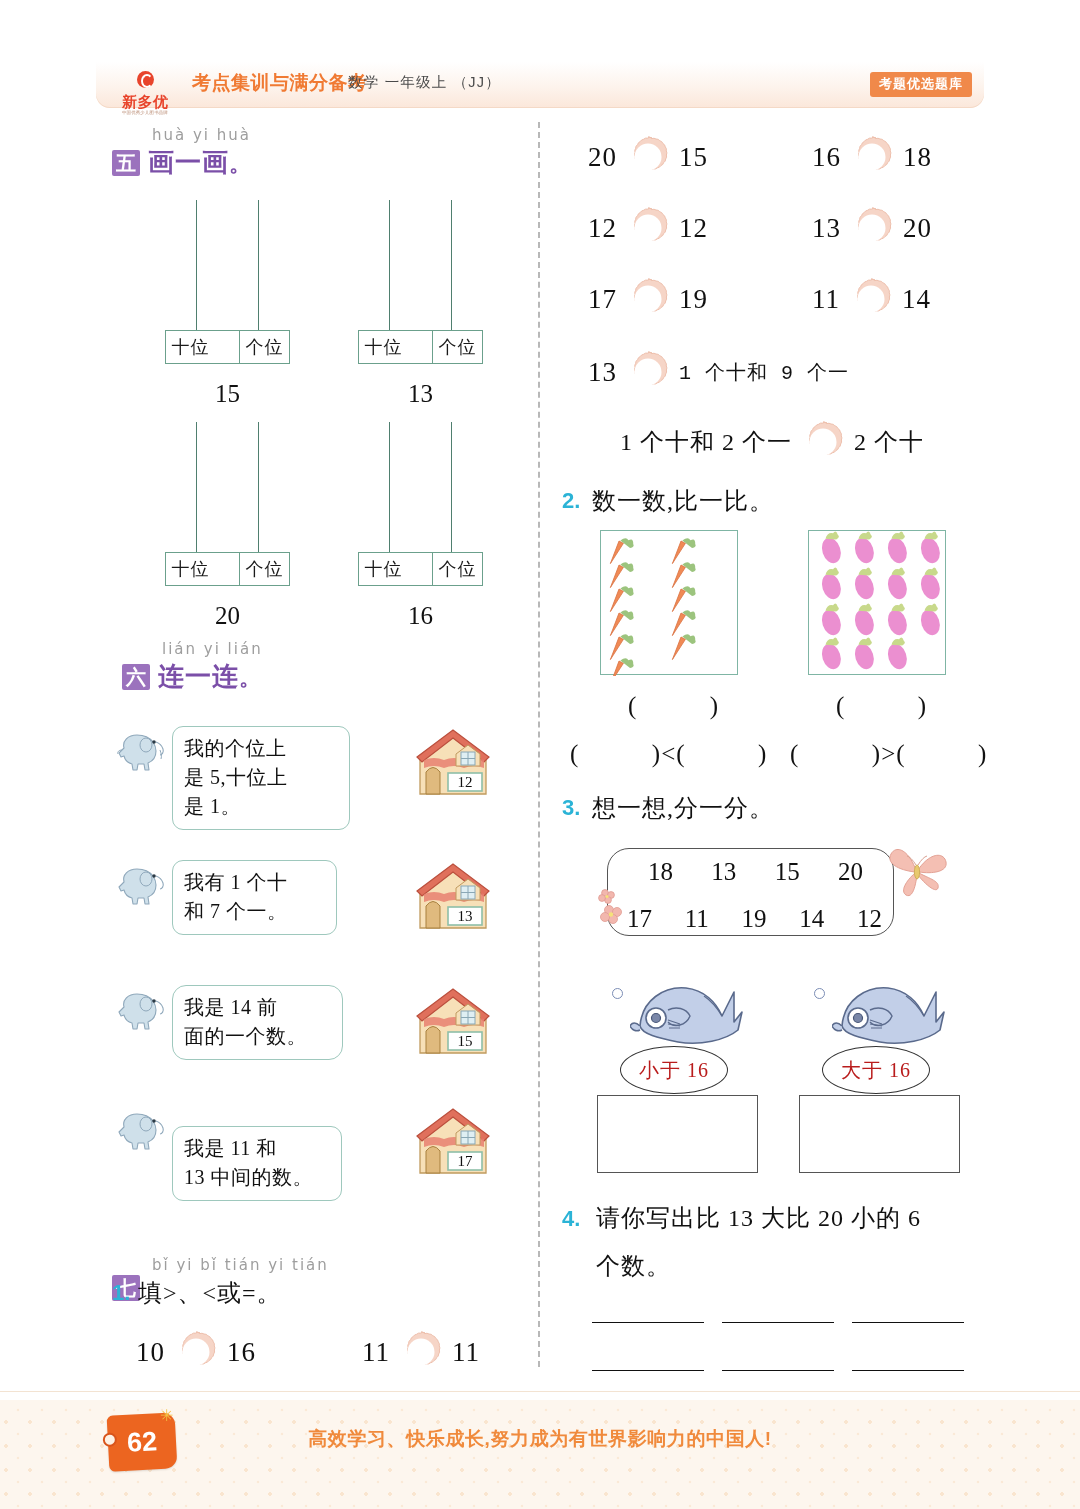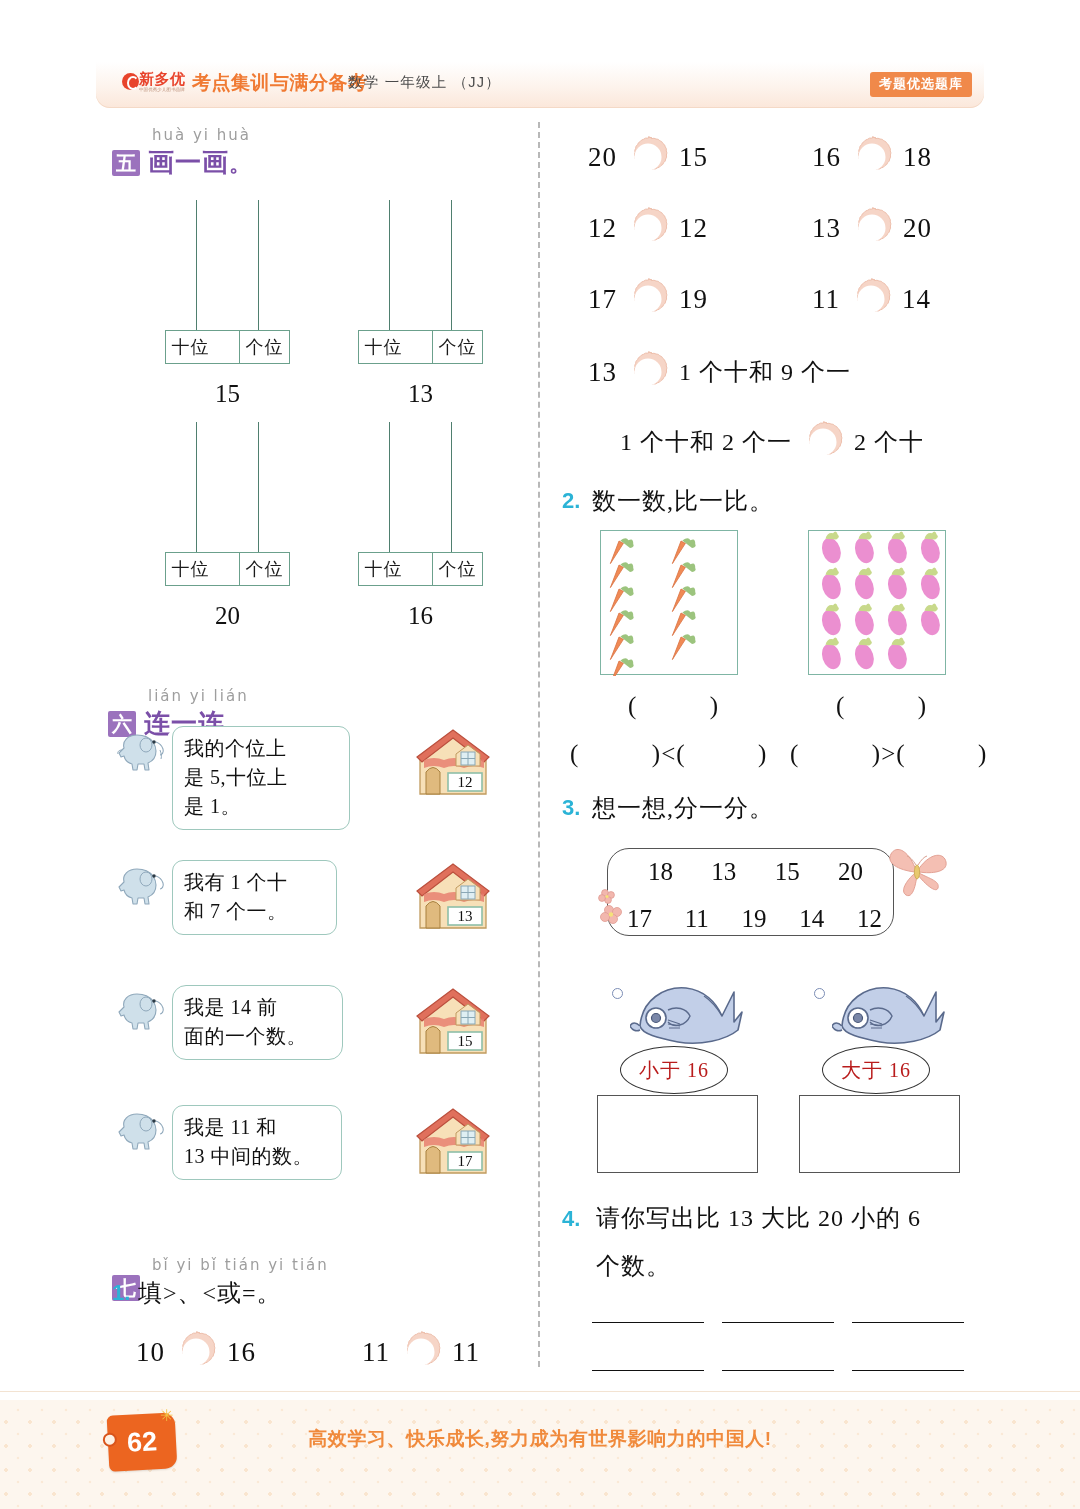--- a/index.html
+++ b/index.html
@@ -16,21 +16,21 @@
     position: absolute; left: 0; top: 62px; width: 1080px; height: 52px;
   }
   .header-bar {
     position: absolute; left: 96px; top: 0; width: 888px; height: 46px;
     border-radius: 0 0 14px 14px;
     background: linear-gradient(to bottom, #ffffff 0%, #fdf3ec 55%, #fbe7da 100%);
     box-shadow: inset 0 -1px 0 #f4d9c6;
   }
   .brand-wrap {
     position: absolute; left: 122px; top: 9px;
-    display: flex; align-items: center; 
+    display: flex; align-items: center; gap: 6px; flex-direction: column;
   }
   .brand-dot {
     width: 17px; height: 17px; border-radius: 50%;
     background: #e8442c; position: relative; flex: none;
   }
   .brand-dot::after{
     content:""; position:absolute; left:4.5px; top:3px;
     width:8px; height:10px; border-radius:50%;
     border:2px solid #fff; border-right-color:transparent;
   }
@@ -286,21 +286,21 @@
       <div class="pv-stick" style="left:31px;"></div>
       <div class="pv-stick" style="left:93px;"></div>
     </div>
     <div class="pv-box">
       <div class="pv-cell">十位</div>
       <div class="pv-cell">个位</div>
     </div>
     <div class="pv-num">16</div>
   </div>
 
-  <div class="sec" style="left:108px; top:640px;margin-top:47px;">
+  <div class="sec" style="left:122px; top:640px;">
     <div class="sec-pinyin">lián yi lián</div>
     <div class="sec-line">
       <span class="sec-num">六</span>
       <span class="sec-title"><span>连一连</span><span class="dot">。</span></span>
     </div>
   </div>
 
   <div class="match-row" style="left:110px; top:726px; width:420px;">
     <svg class="elephant" viewBox="0 0 62 52">
       <path d="M14 22c-2-7 4-13 13-13 8 0 13 3 16 7 2 3 3 6 3 9 0 6-3 10-8 12l1 7h-4l-1-6h-6l-1 6h-4l-1-6c-4-1-7-4-8-8l-3 1-2-4z" fill="#cfe0ea" stroke="#8fa8bb" stroke-width="1.1" stroke-linejoin="round"></path>
@@ -370,21 +370,21 @@
     </svg>
   </div>
 
   <div class="match-row" style="left:110px; top:1105px; width:420px;">
     <svg class="elephant" viewBox="0 0 62 52">
       <path d="M14 22c-2-7 4-13 13-13 8 0 13 3 16 7 2 3 3 6 3 9 0 6-3 10-8 12l1 7h-4l-1-6h-6l-1 6h-4l-1-6c-4-1-7-4-8-8l-3 1-2-4z" fill="#cfe0ea" stroke="#8fa8bb" stroke-width="1.1" stroke-linejoin="round"></path>
       <path d="M46 16c3 1 6 4 7 7 1 3-1 6-3 6" fill="none" stroke="#8fa8bb" stroke-width="1.1"></path>
       <circle cx="44" cy="16" r="1.8" fill="#2b3a46"></circle>
       <ellipse cx="36" cy="19" rx="6" ry="7" fill="none" stroke="#8fa8bb" stroke-width="1"></ellipse>
     </svg>
-    <div class="bubble" style="width:170px;">我是 11 和
+    <div class="bubble" style="width:170px;margin-top:21px;">我是 11 和
 13 中间的数。</div>
     <svg class="house" viewBox="0 0 78 74" style="margin-left:72px;">
       <path d="M6 30 L39 6 L72 30 L72 68 L6 68 Z" fill="#f7e0b8" stroke="#c09a5e" stroke-width="1.3"></path>
       <path d="M3 31 L39 4 L75 31 L70 36 L39 12 L8 36 Z" fill="#e0705c" stroke="#bb4f3d" stroke-width="1.2"></path>
       <path d="M10 34 Q20 30 30 34 Q40 30 50 34 Q60 30 70 34 L70 42 Q60 38 50 42 Q40 38 30 42 Q20 38 10 42 Z" fill="#e88070" opacity=".85"></path>
       <path d="M42 28 L54 19 L66 28 L66 40 L42 40 Z" fill="#f7e0b8" stroke="#c09a5e" stroke-width="1"></path>
       <rect x="47" y="26" width="14" height="13" fill="#dfeff3" stroke="#8aa8b5" stroke-width="1"></rect>
       <path d="M54 26 L54 39 M47 32.5 L61 32.5" stroke="#8aa8b5" stroke-width="1"></path>
       <path d="M12 46 q7-9 14 0 L26 68 L12 68 Z" fill="#e0ba7e" stroke="#a8803f" stroke-width="1"></path>
       <rect x="34" y="47" width="34" height="18" fill="#fff" stroke="#8ebfa8" stroke-width="1.6"></rect>
@@ -473,21 +473,21 @@
     </svg>
     <span class="txt">14</span>
   </div>
 
   <div class="cmp" style="left:588px; top:350px;">
     <span class="txt">13</span>
     <svg class="circ" viewBox="0 0 44 44">
       <path d="M22 2 a4.3 4.3 0 0 1 3.9 1.6 a4.3 4.3 0 0 1 4.1 .4 a4.3 4.3 0 0 1 3.8 1.7 a4.3 4.3 0 0 1 3.1 2.8 a4.3 4.3 0 0 1 2.4 3.4 a4.3 4.3 0 0 1 1 4 a4.3 4.3 0 0 1 .1 4.1 a4.3 4.3 0 0 1 -.7 4 a4.3 4.3 0 0 1 -2 3.6 a4.3 4.3 0 0 1 -2.8 3 a4.3 4.3 0 0 1 -3.5 2.2 a4.3 4.3 0 0 1 -4 1.1 a4.3 4.3 0 0 1 -4 .1 a4.3 4.3 0 0 1 -4-.6 a4.3 4.3 0 0 1 -3.7-1.9 a4.3 4.3 0 0 1 -3-2.7 a4.3 4.3 0 0 1 -2.3-3.4 a4.3 4.3 0 0 1 -1.2-3.9 a4.3 4.3 0 0 1 -.2-4.1 a4.3 4.3 0 0 1 .6-4 a4.3 4.3 0 0 1 1.9-3.7 a4.3 4.3 0 0 1 2.7-3.1 a4.3 4.3 0 0 1 3.4-2.3 a4.3 4.3 0 0 1 3.9-1.2 a4.3 4.3 0 0 1 4.5-.1 Z" fill="#f6d5c7" stroke="#eec0ad" stroke-width="1"></path>
       <circle cx="22" cy="22" r="13.5" fill="#ffffff"></circle>
     </svg>
-    <span class="txt" style="font-size:24px;">1 个十和 9 个一</span>
+    <span class="txt" style="font-size:20px;font-family:Liberation Mono, monospace;">1 个十和 9 个一</span>
   </div>
 
   <div class="cmp" style="left:588px; top:420px;margin-left:32px;">
     <span class="txt" style="font-size:24px;">1 个十和 2 个一</span>
     <svg class="circ" viewBox="0 0 44 44">
       <path d="M22 2 a4.3 4.3 0 0 1 3.9 1.6 a4.3 4.3 0 0 1 4.1 .4 a4.3 4.3 0 0 1 3.8 1.7 a4.3 4.3 0 0 1 3.1 2.8 a4.3 4.3 0 0 1 2.4 3.4 a4.3 4.3 0 0 1 1 4 a4.3 4.3 0 0 1 .1 4.1 a4.3 4.3 0 0 1 -.7 4 a4.3 4.3 0 0 1 -2 3.6 a4.3 4.3 0 0 1 -2.8 3 a4.3 4.3 0 0 1 -3.5 2.2 a4.3 4.3 0 0 1 -4 1.1 a4.3 4.3 0 0 1 -4 .1 a4.3 4.3 0 0 1 -4-.6 a4.3 4.3 0 0 1 -3.7-1.9 a4.3 4.3 0 0 1 -3-2.7 a4.3 4.3 0 0 1 -2.3-3.4 a4.3 4.3 0 0 1 -1.2-3.9 a4.3 4.3 0 0 1 -.2-4.1 a4.3 4.3 0 0 1 .6-4 a4.3 4.3 0 0 1 1.9-3.7 a4.3 4.3 0 0 1 2.7-3.1 a4.3 4.3 0 0 1 3.4-2.3 a4.3 4.3 0 0 1 3.9-1.2 a4.3 4.3 0 0 1 4.5-.1 Z" fill="#f6d5c7" stroke="#eec0ad" stroke-width="1"></path>
       <circle cx="22" cy="22" r="13.5" fill="#ffffff"></circle>
     </svg>
     <span class="txt" style="font-size:24px;">2 个十</span>
   </div>

